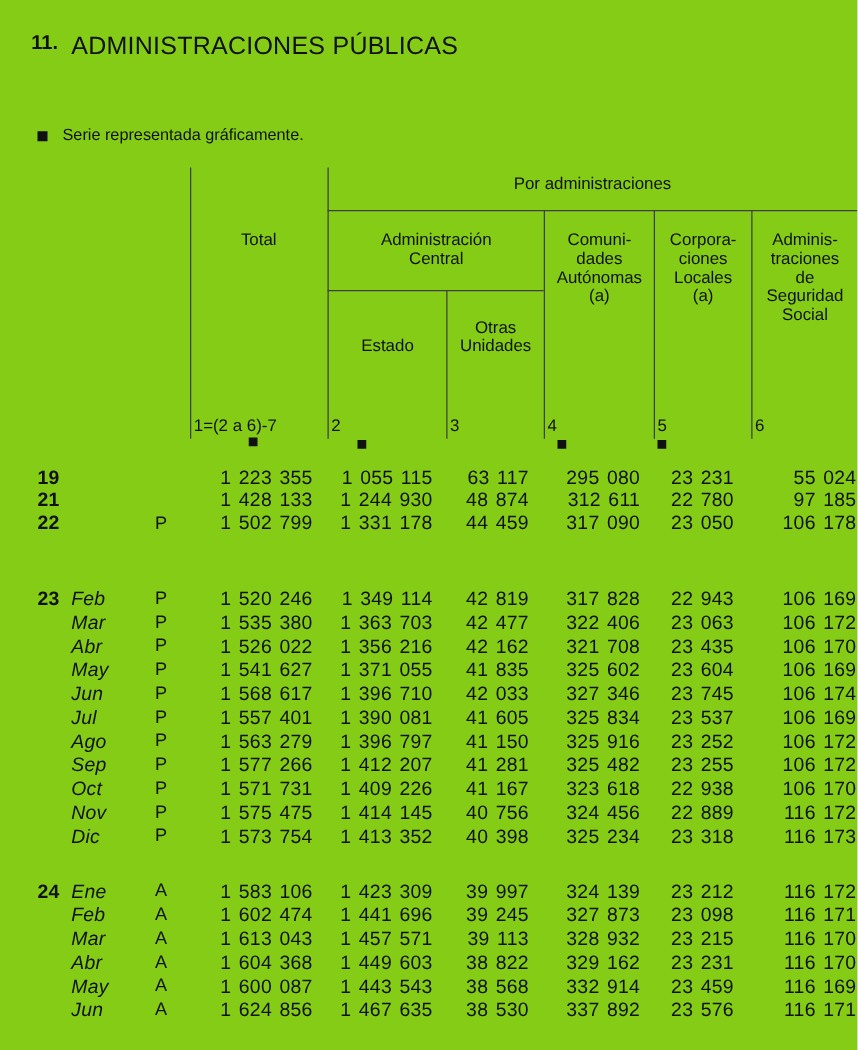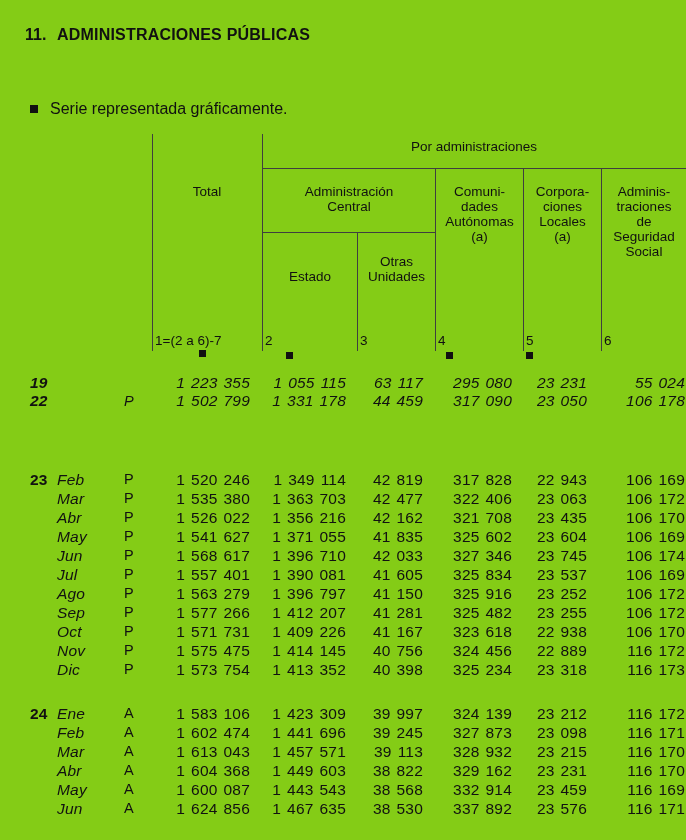--- a/index.html
+++ b/index.html
@@ -6,35 +6,35 @@
   #page{
     position:relative;
     width:686px;height:840px;
     background:#84cc16;
     font-family:"Liberation Sans", sans-serif;
     color:#111;
     overflow:hidden;
   }
   
   .sec-num{position:absolute;left:25px;top:26px;font-size:16px;font-weight:bold;}
-  .sec-title{position:absolute;left:57px;top:26px;font-size:16px;font-weight:bold;letter-spacing:.2px;}
+  .sec-title{position:absolute;left:57px;top:26px;font-size:20px;font-weight:normal;letter-spacing:.2px;}
   
   .legend-bullet{position:absolute;left:30px;top:105px;width:8px;height:8px;background:#111;}
-  .legend-note{position:absolute;left:50px;top:100px;font-size:16px;}
+  .legend-note{position:absolute;left:50px;top:100px;font-size:13px;}
   
   .vl{position:absolute;width:1px;background:#3f3f3f;}
   .hl{position:absolute;height:1px;background:#3f3f3f;}
   
   .hlabel{position:absolute;font-size:13.5px;text-align:center;line-height:15px;white-space:pre-line;}
   .colnum{position:absolute;top:333px;font-size:13.5px;}
   .marker{position:absolute;width:7px;height:7px;background:#111;}
   
   .rowgroup{position:absolute;left:0;width:686px;}
   .drow{position:relative;}
-  #group-0 .drow{height:18px;font-style:italic;}
+  #group-0 .drow{height:18px;}
   #group-1 .drow,#group-2 .drow{height:19px;padding-left:14px;}
   .cell{
     position:absolute;top:0;
     font-size:15.5px;line-height:18px;
     letter-spacing:.2px;word-spacing:1.5px;
     white-space:nowrap;
   }
   #group-1 .cell,#group-2 .cell{line-height:19px;}
   .c-year{left:30px;width:28px;font-weight:bold;text-align:left;}
   .c-month{left:57px;width:48px;font-style:italic;text-align:left;}
@@ -106,20 +106,31 @@
         <span class="cell c-month"></span>
         <span class="cell c-flag"></span>
         <span class="cell c-v0">1 223 355</span>
         <span class="cell c-v1">1 055 115</span>
         <span class="cell c-v2">63 117</span>
         <span class="cell c-v3">295 080</span>
         <span class="cell c-v4">23 231</span>
         <span class="cell c-v5">55 024</span>
       </div>
       <div class="drow">
+        <span class="cell c-year">21</span>
+        <span class="cell c-month"></span>
+        <span class="cell c-flag"></span>
+        <span class="cell c-v0">1 428 133</span>
+        <span class="cell c-v1">1 244 930</span>
+        <span class="cell c-v2">48 874</span>
+        <span class="cell c-v3">312 611</span>
+        <span class="cell c-v4">22 780</span>
+        <span class="cell c-v5">97 185</span>
+      </div>
+      <div class="drow">
         <span class="cell c-year">22</span>
         <span class="cell c-month"></span>
         <span class="cell c-flag">P</span>
         <span class="cell c-v0">1 502 799</span>
         <span class="cell c-v1">1 331 178</span>
         <span class="cell c-v2">44 459</span>
         <span class="cell c-v3">317 090</span>
         <span class="cell c-v4">23 050</span>
         <span class="cell c-v5">106 178</span>
       </div>

